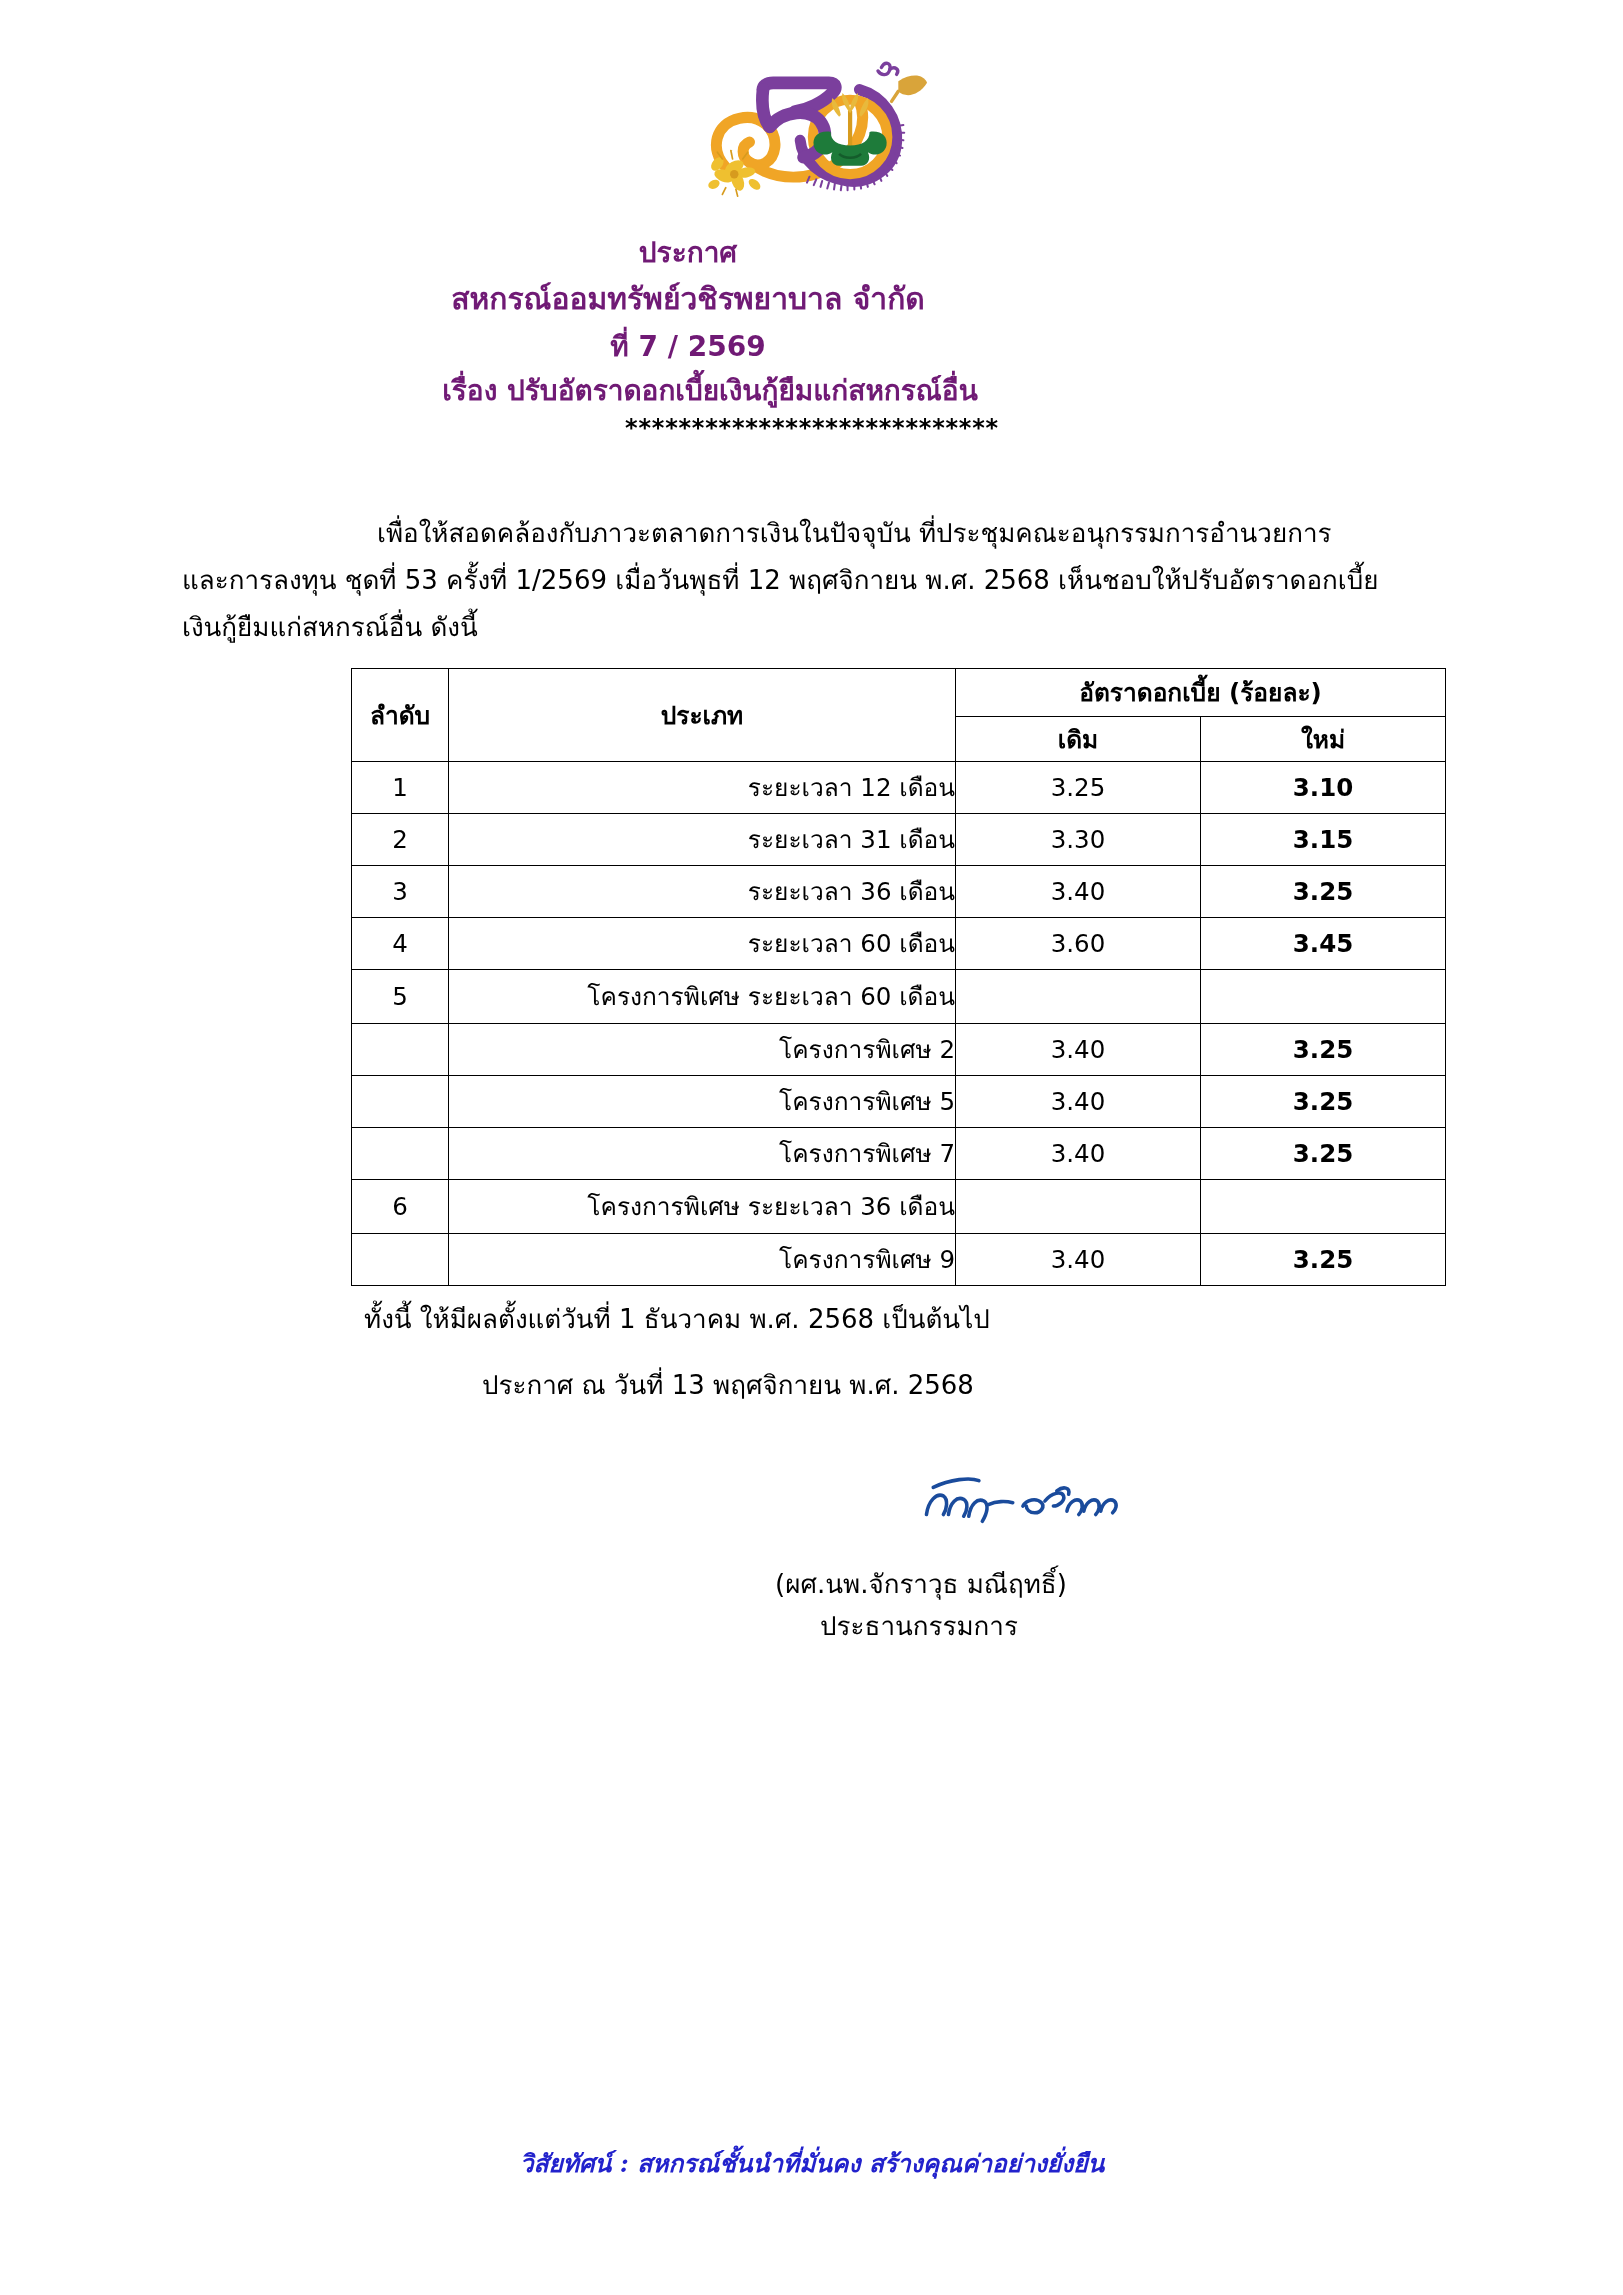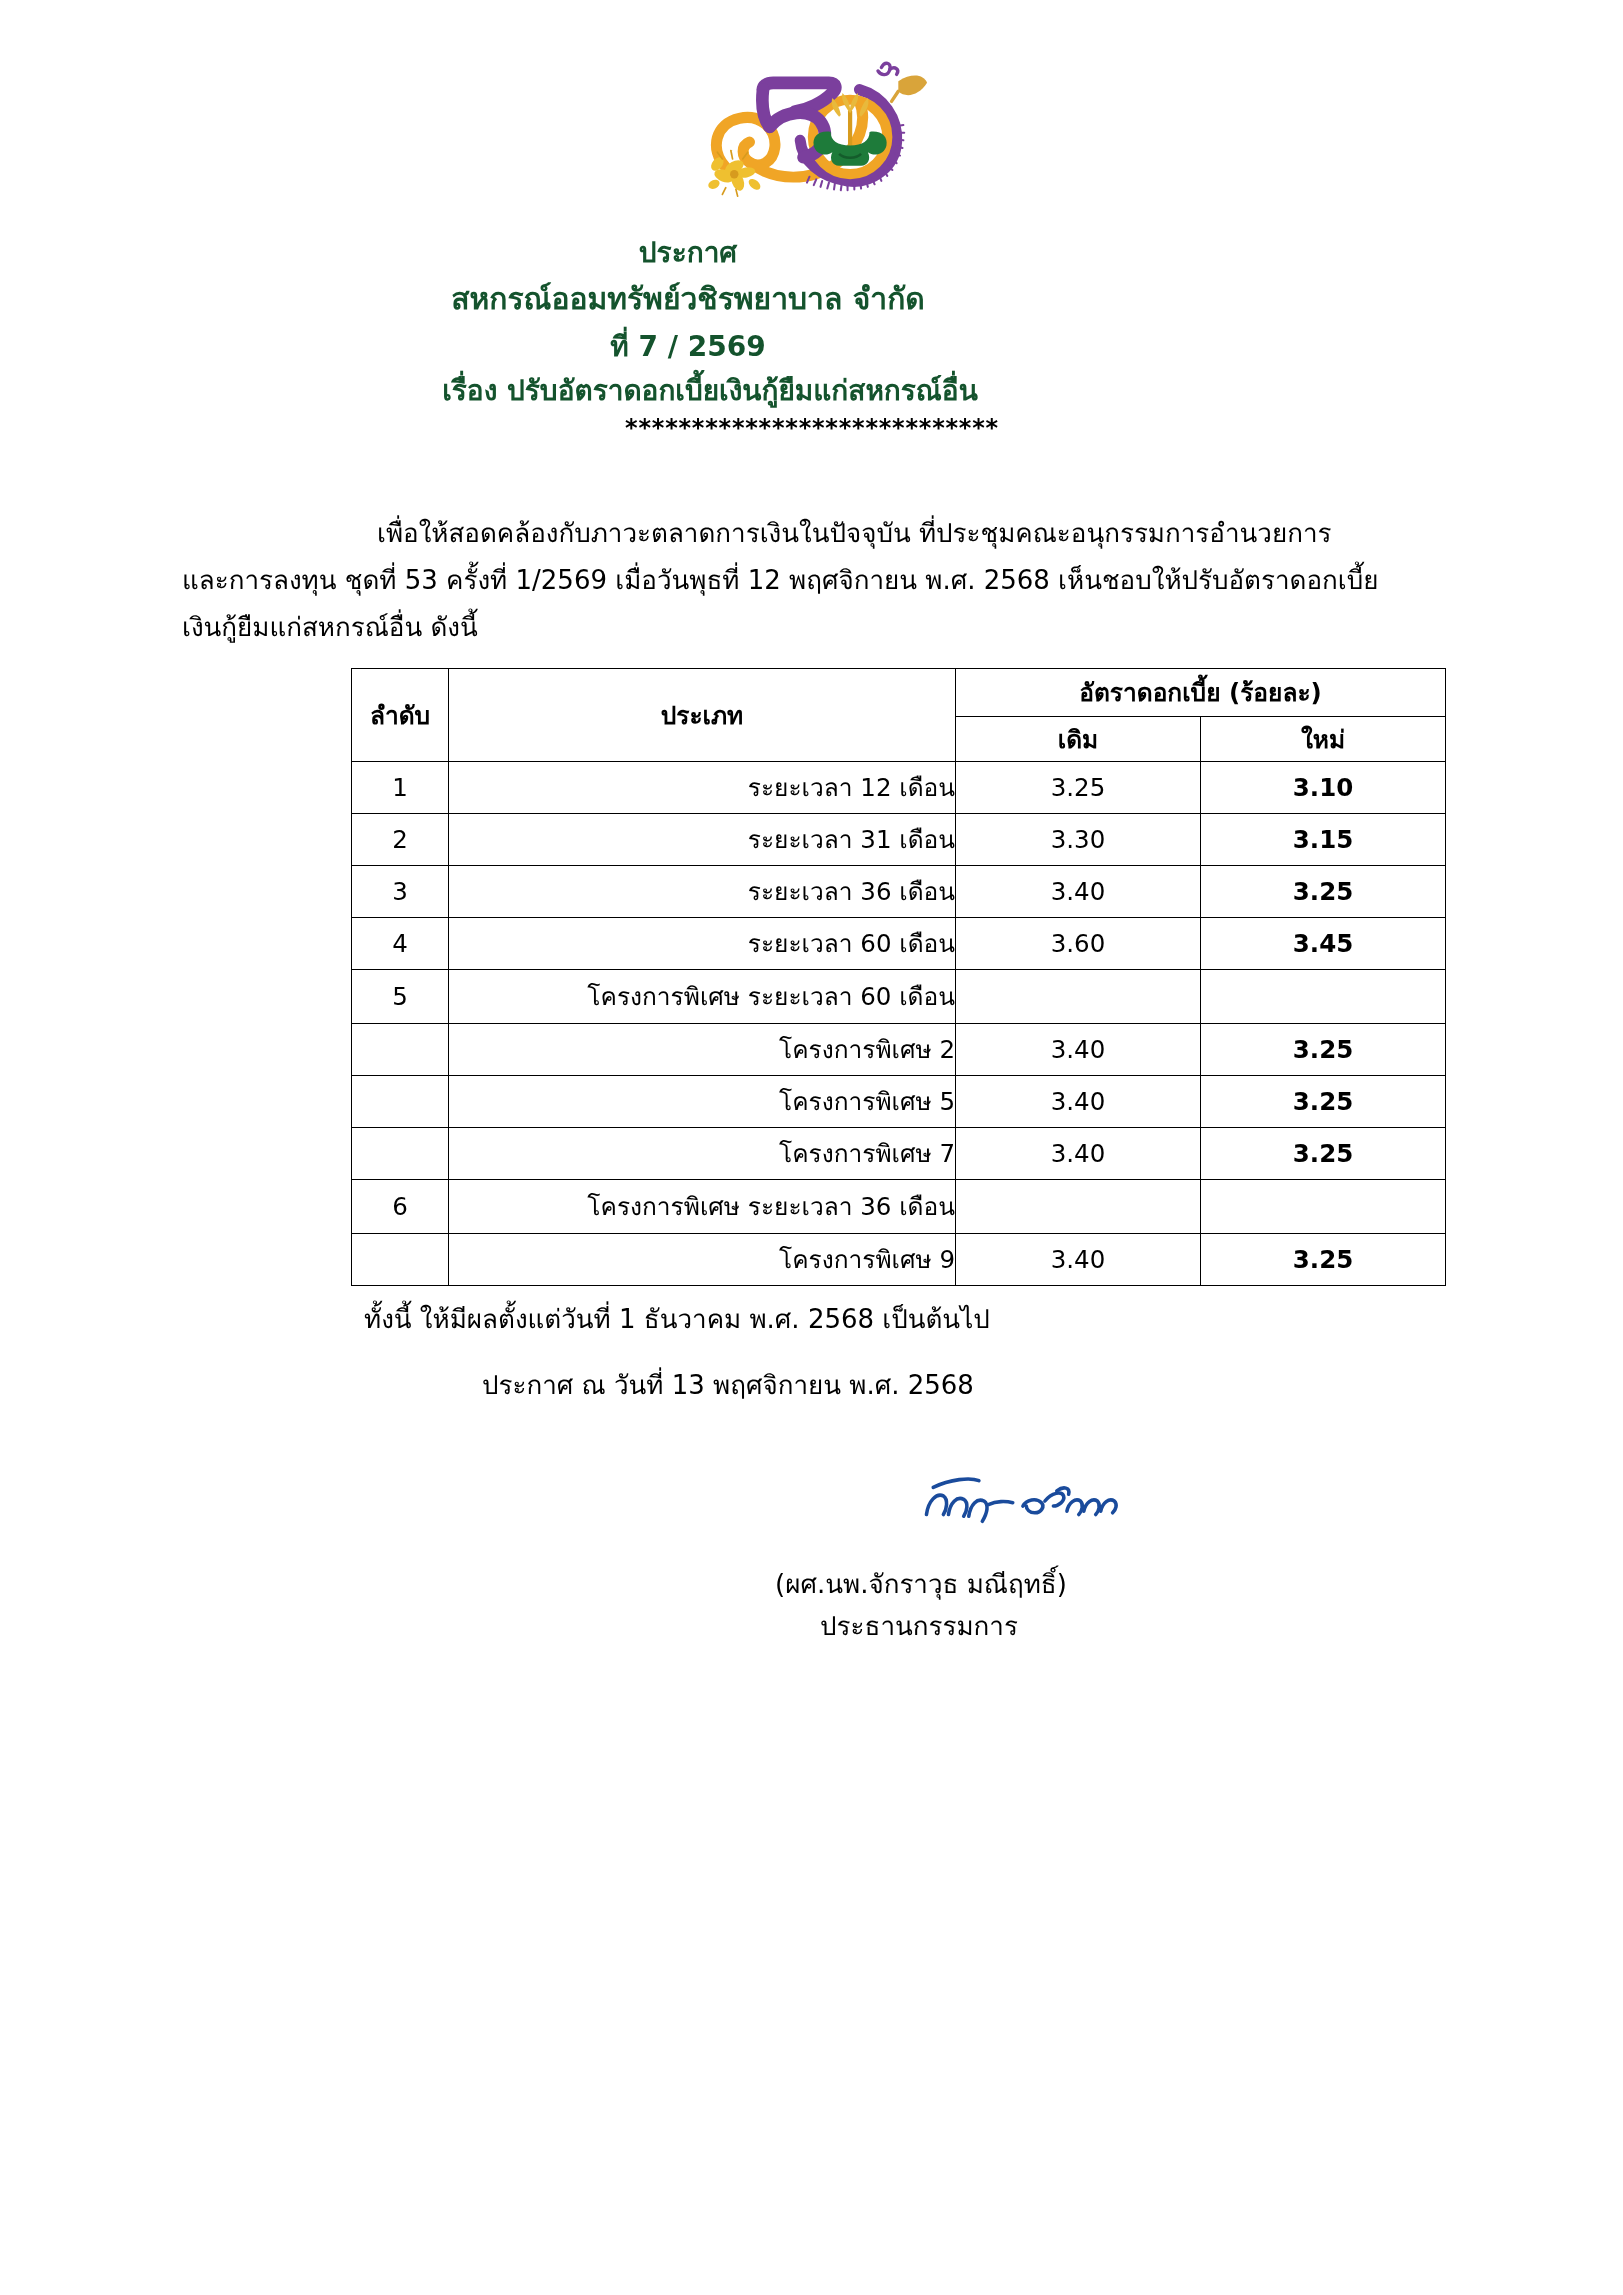--- a/index.html
+++ b/index.html
@@ -35,21 +35,21 @@
   }
   .logo-wrap svg { display: block; width: 237px; height: 148px; }
 
   
   .hdr {
     position: absolute;
     left: 0;
     width: 1376px;
     text-align: center;
     font-weight: bold;
-    color: #14532d;
+    color: #701a75;
     letter-spacing: 0px;
   }
   .hdr-1 { top: 230px; font-size: 28px; }
   .hdr-2 { top: 275px; font-size: 30px; }
   .hdr-3 { top: 324px; font-size: 28px; }
   .hdr-4 { top: 368px; font-size: 28px; margin-left: 22px; }
   .hdr-stars {
     position: absolute;
     left: 0; top: 414px;
     width: 1624px;
@@ -356,15 +356,16 @@
         <path d="M164,28 C172,22 180,24 178,32"></path>
         <path d="M176,52 C178,42 186,36 192,40 C196,44 194,52 190,56"></path>
         <path d="M196,52 C198,42 206,36 212,40 C216,44 214,52 210,56"></path>
         <path d="M216,52 C218,42 226,36 232,40 C236,44 234,50 230,54"></path>
       </g>
     </svg>
   </div>
   <div class="sig-name">(ผศ.นพ.จักราวุธ  มณีฤทธิ์)</div>
   <div class="sig-role">ประธานกรรมการ</div>
 
+  <div class="vision">วิสัยทัศน์ : สหกรณ์ชั้นนำที่มั่นคง สร้างคุณค่าอย่างยั่งยืน</div>
 
 </div>
 
 
 </body></html>

